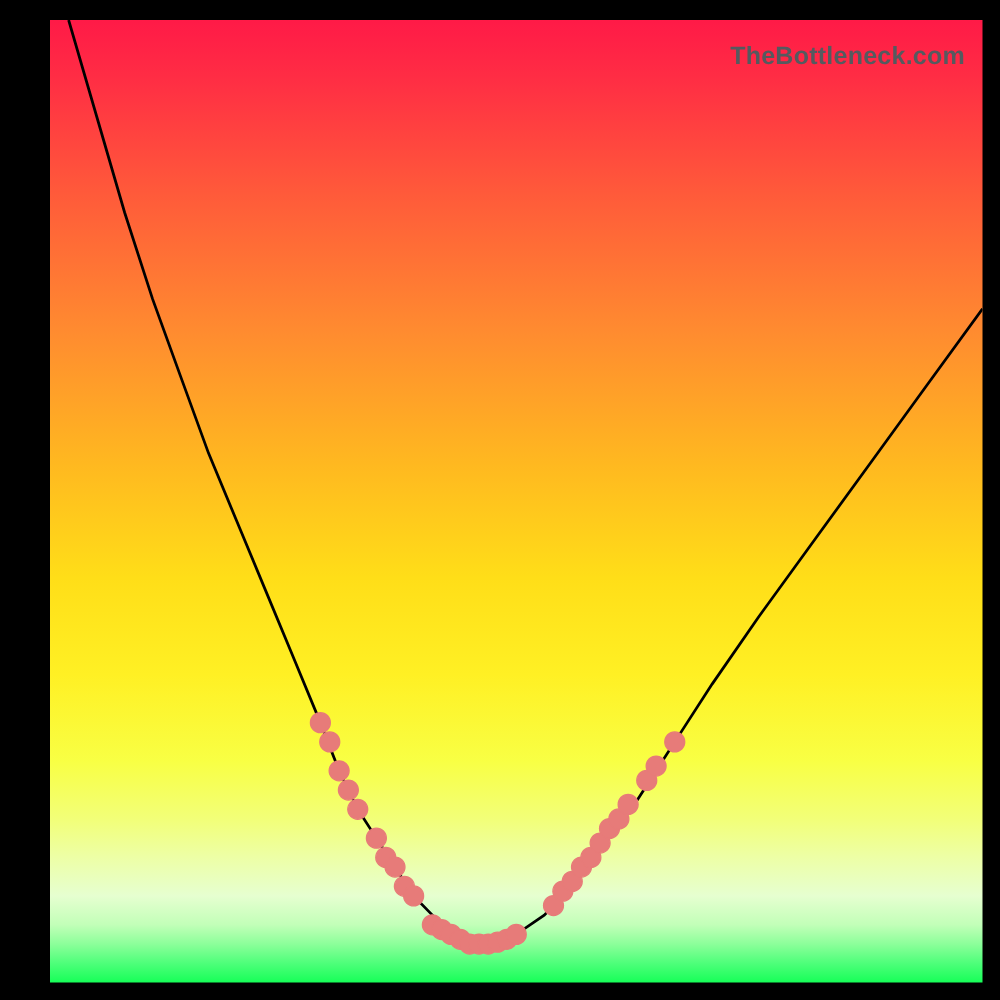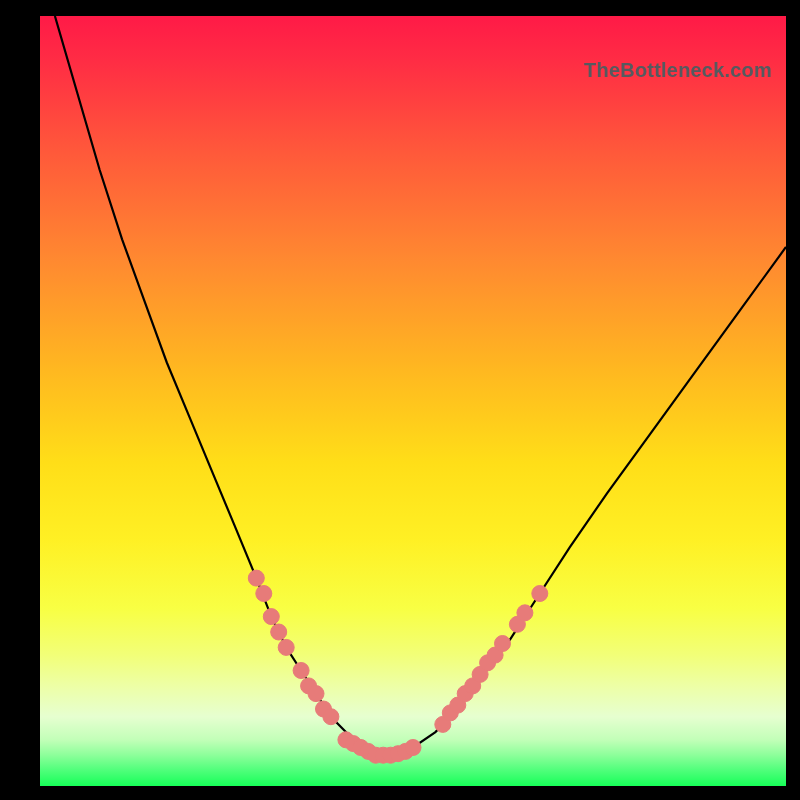--- a/index.html
+++ b/index.html
@@ -36,21 +36,20 @@
   }
   .watermark {
     position: absolute;
     top: 18px;
     right: 14px;
     font-size: 20px;
     font-weight: 600;
     color: #555a5f;
     letter-spacing: 0.2px;
     z-index: 20;
-    margin-top: 25px;
   }
   svg.overlay {
     position: absolute;
     left: 0;
     top: 0;
     width: 746px;
     height: 770px;
     z-index: 10;
   }
   .curve {

